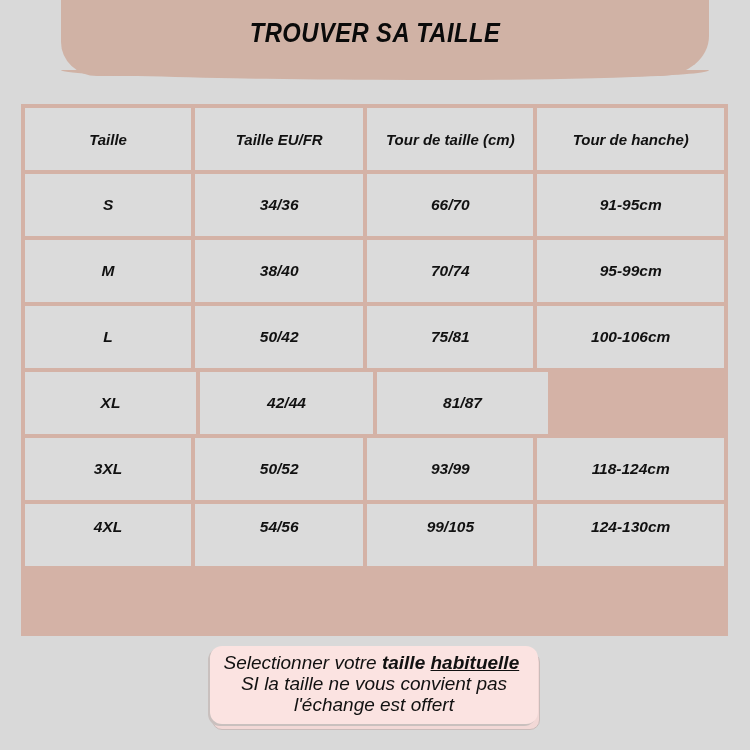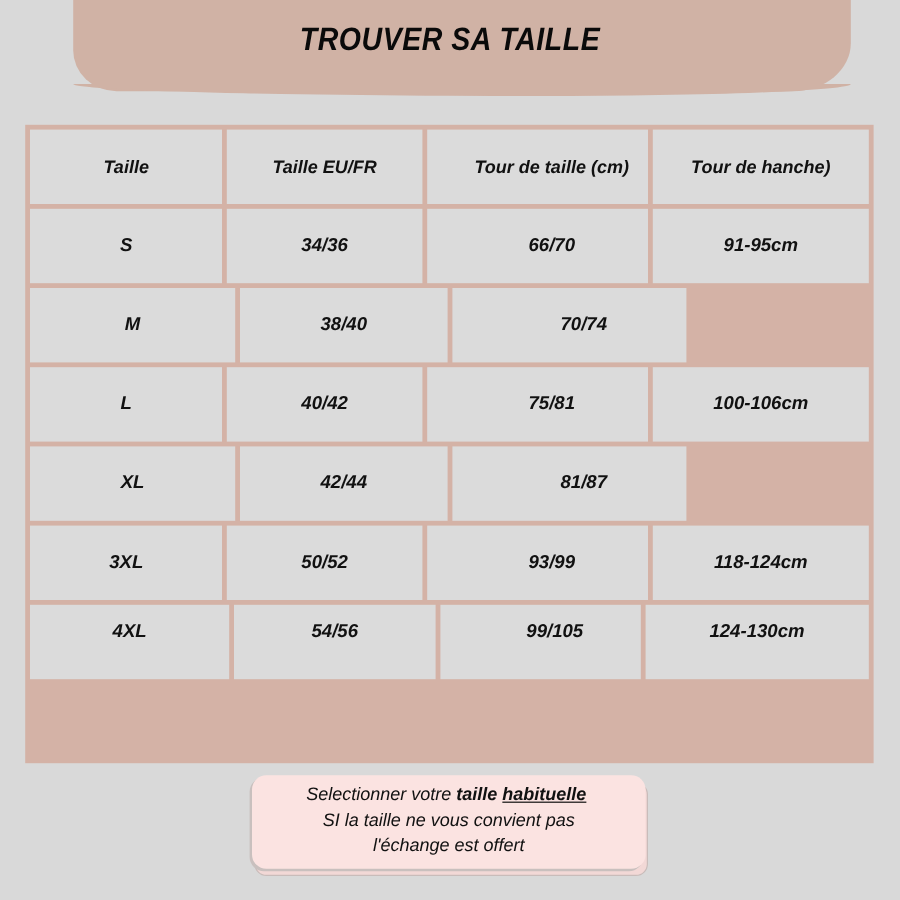--- a/index.html
+++ b/index.html
@@ -72,21 +72,21 @@
       align-items: center;
       justify-content: center;
       font-size: 15.5px;
       font-weight: bold;
       font-style: italic;
       color: #111;
     }
     .cell:last-child { margin-right: 0; }
     .c0 { width: 171px; }
     .c1 { width: 173px; }
-    .c2 { width: 171px; padding-left: 24px; }
+    .c2 { width: 171px; }
     .c3 { width: 192px; }
     .row.header .cell { font-size: 15px; }
     .row.last .cell.c3 { align-items: flex-end; padding-bottom: 30px; box-sizing: border-box; }
     .row.last .cell.c0,
     .row.last .cell.c1,
     .row.last .cell.c2 { align-items: flex-start; padding-top: 14px; box-sizing: border-box; }
     .note-shadow {
       position: absolute;
       left: 212px;
       top: 652px;
@@ -99,21 +99,21 @@
     .note {
       position: absolute;
       left: 210px;
       top: 646px;
       width: 328px;
       height: 78px;
       background: #fbe3e1;
       border-radius: 12px;
       box-shadow: -2px 2px 0 #c9c0be;
       text-align: center;
-      font-size: 15px;
+      font-size: 19px;
       font-style: italic;
       color: #111;
       line-height: 21px;
       padding-top: 6px;
       box-sizing: border-box;
     }
     .note b { font-weight: bold; }
     .note u { font-weight: bold; text-decoration: underline; }
   </style>
 </head>
@@ -132,24 +132,25 @@
   <div class="row">
     <div class="cell c0">S</div>
     <div class="cell c1">34/36</div>
     <div class="cell c2">66/70</div>
     <div class="cell c3">91-95cm</div>
   </div>
   <div class="row">
     <div class="cell c0">M</div>
     <div class="cell c1">38/40</div>
     <div class="cell c2">70/74</div>
+    <div class="cell c3">95-99cm</div>
   </div>
   <div class="row">
     <div class="cell c0">L</div>
-    <div class="cell c1">40/42</div>
+    <div class="cell c1">50/42</div>
     <div class="cell c2">75/81</div>
     <div class="cell c3">100-106cm</div>
   </div>
   <div class="row">
     <div class="cell c0">XL</div>
     <div class="cell c1">42/44</div>
     <div class="cell c2">81/87</div>
   </div>
   <div class="row">
     <div class="cell c0">3XL</div>

